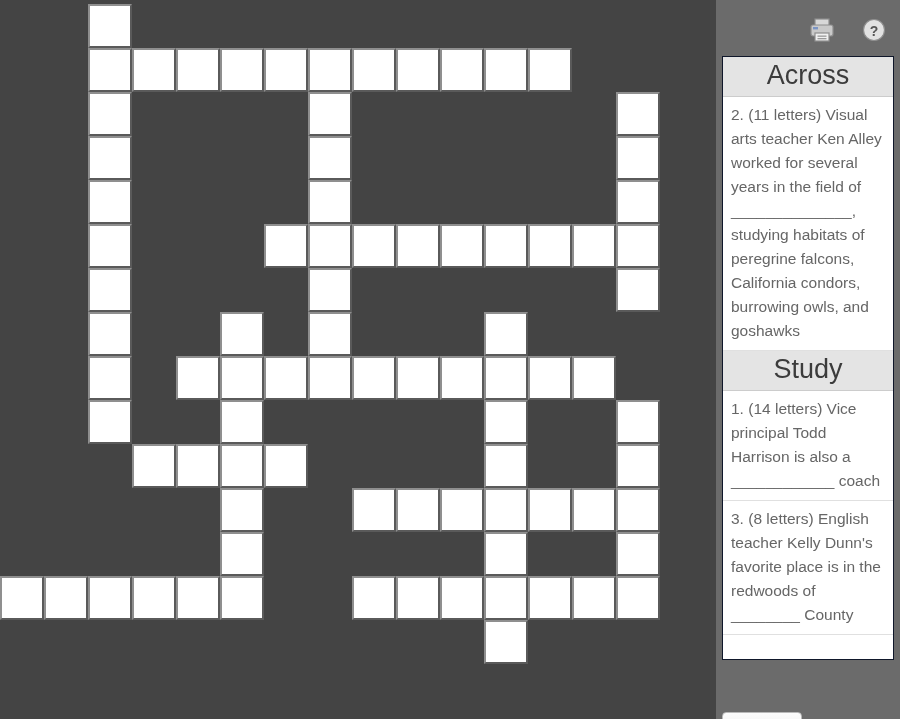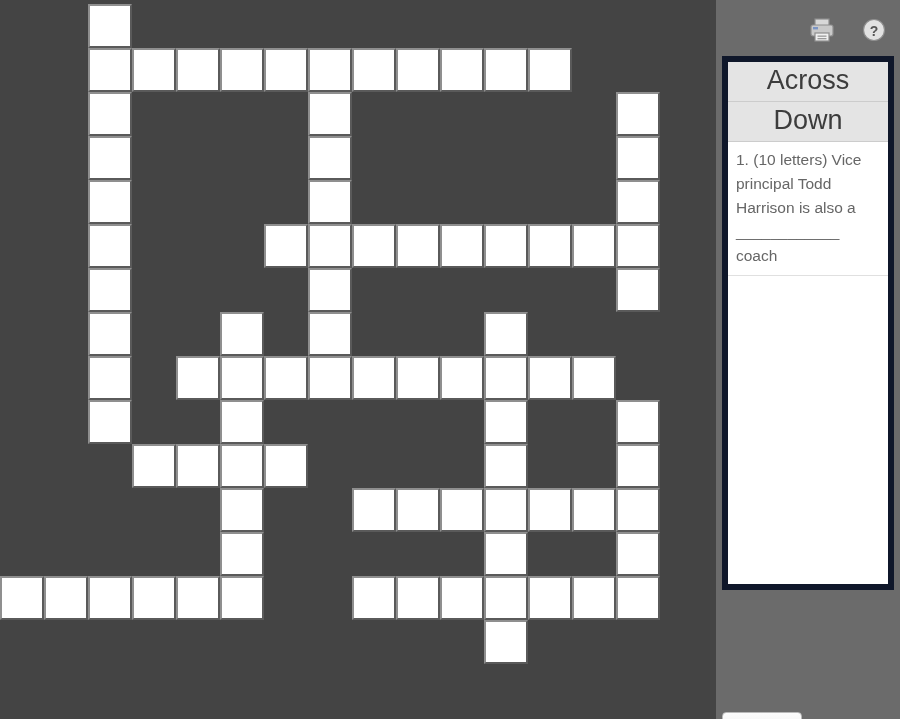--- a/index.html
+++ b/index.html
@@ -54,23 +54,23 @@
     top: 16px;
     width: 28px; height: 28px;
     cursor: pointer;
   }
   #print-icon { left: 92px; }
   #help-icon  { left: 144px; }
 
   #clue-panel {
     position: absolute;
     left: 6px; top: 56px;
-    width: 172px; height: 534px;
+    width: 172px; height: 604px;
     background: #ffffff;
-    border: 6px solid #0f172a;
+    border: 1px solid #0f172a;
     overflow: hidden;
   }
   .clue-section-header {
     background: #e4e4e4;
     text-align: center;
     font-size: 27px;
     color: #3c3c3c;
     padding: 3px 0 5px 0;
     border-bottom: 1px solid #cccccc;
   }
@@ -218,24 +218,28 @@
         <svg viewBox="0 0 28 28" width="28" height="28">
           <circle cx="14" cy="14" r="10.5" fill="#e2e2e2" stroke="#8e8e8e" stroke-width="1.2"></circle>
           <text x="14" y="19.5" text-anchor="middle" font-family="Liberation Sans, sans-serif" font-size="14" font-weight="bold" fill="#555555">?</text>
         </svg>
       </span>
     </div>
 
     <div id="clue-panel">
 
       <div class="clue-section-header">Across</div>
-
-      <div class="clue-section-header">Down</div>
+      <ul class="clue-list" id="across-list">
+          <li class="clue-item">2. (11 letters) Visual arts teacher Ken Alley worked for several years in the field of ______________, studying habitats of peregrine falcons, California condors, burrowing owls, and goshawks</li>
+        </ul>
+
+      <div class="clue-section-header">Study</div>
       <ul class="clue-list" id="down-list">
-          <li class="clue-item">1. (10 letters) Vice principal Todd Harrison is also a ____________ coach</li>
+          <li class="clue-item">1. (14 letters) Vice principal Todd Harrison is also a ____________ coach</li>
+          <li class="clue-item">3. (8 letters) English teacher Kelly Dunn's favorite place is in the redwoods of ________ County</li>
         </ul>
 
     </div>
 
     <div id="button-bar">
       <button id="submit-button" class="action-btn">Submit</button>
     </div>
 
   </div>
 </div>

